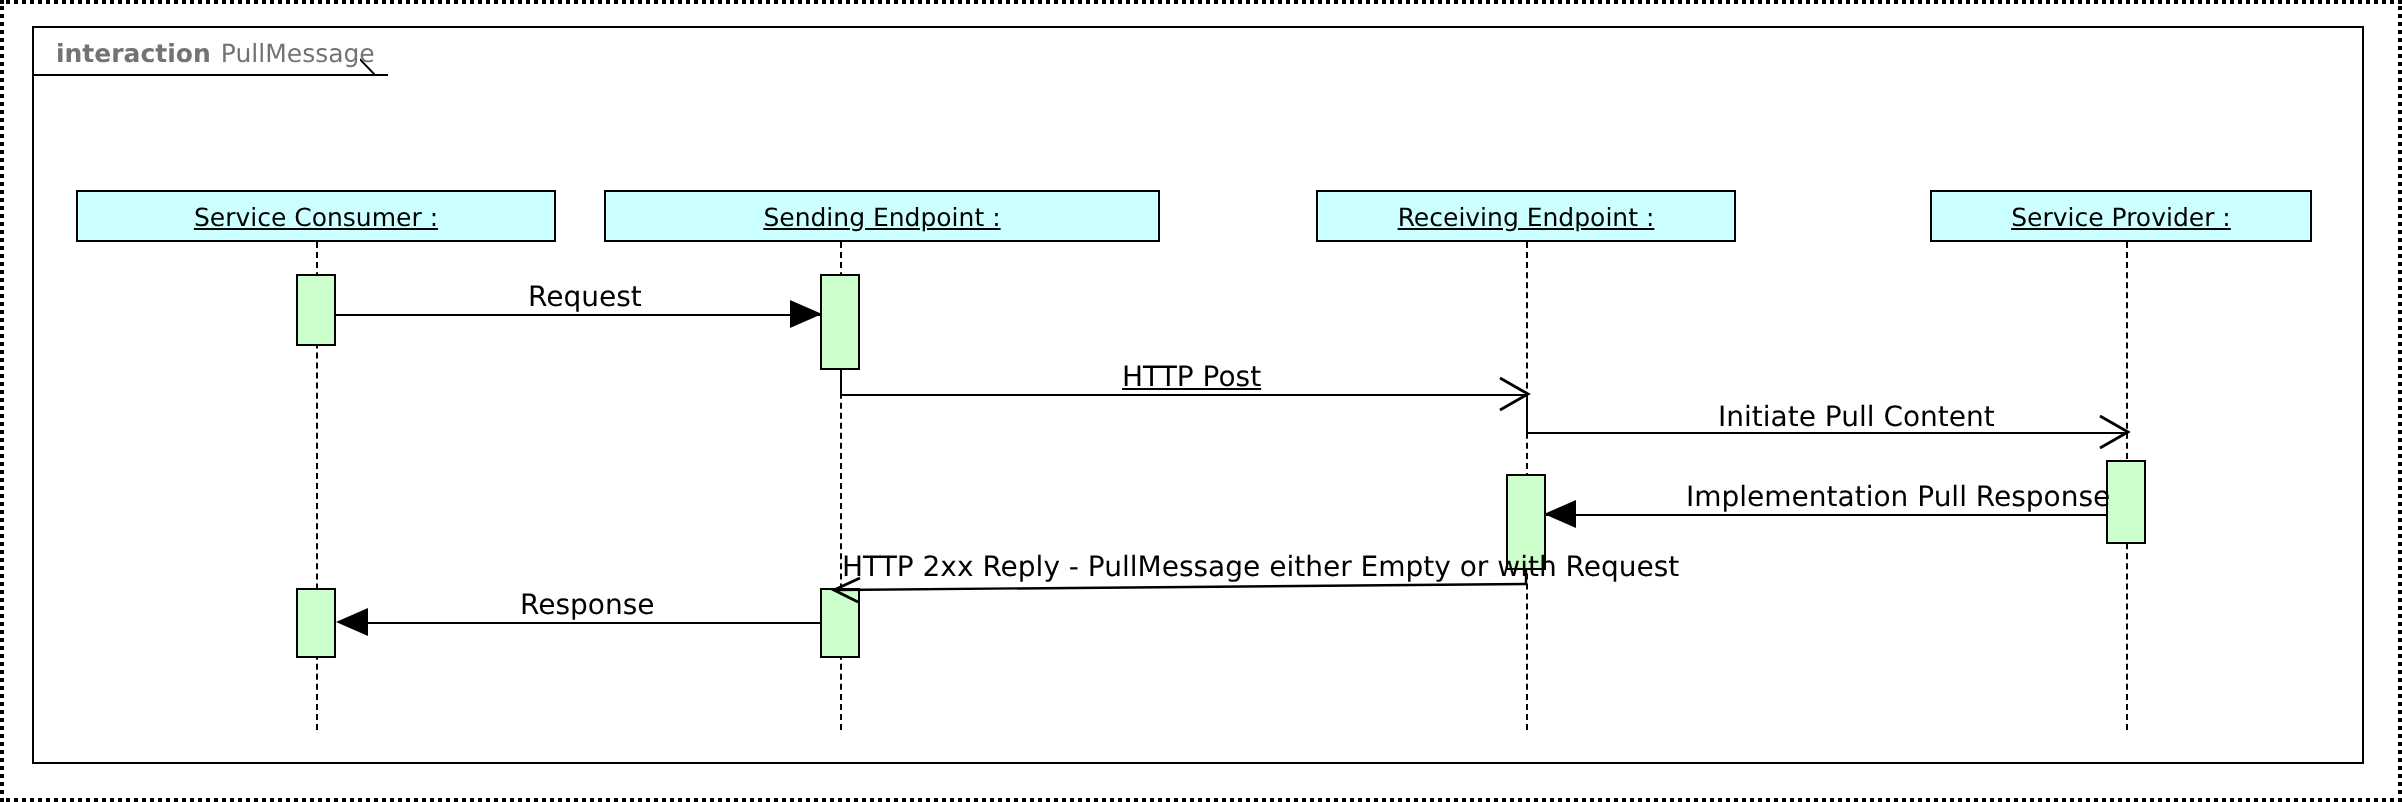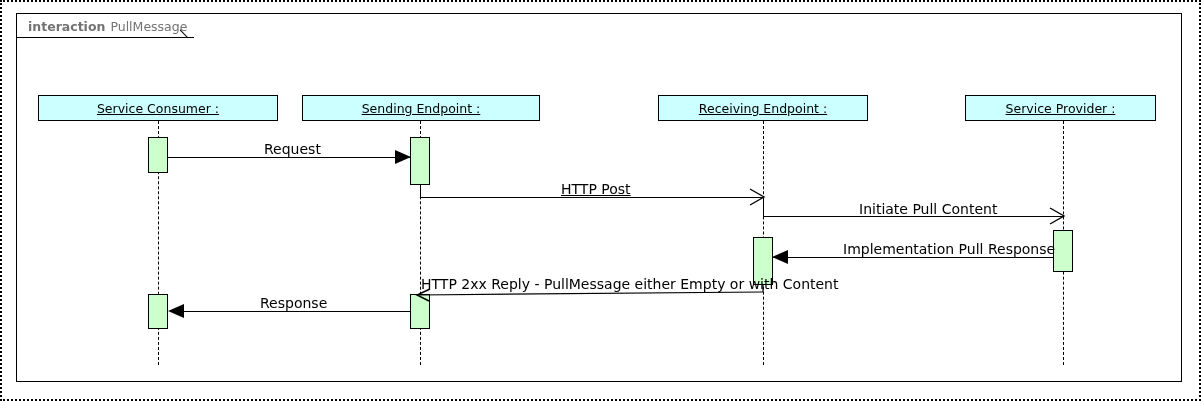--- a/index.html
+++ b/index.html
@@ -154,21 +154,21 @@
   <div class="tab-diag"></div>
 
   <div class="lifeline" style="left:156px; top:119px; height:244px;"></div>
   <div class="lifeline" style="left:418px; top:119px; height:244px;"></div>
   <div class="lifeline" style="left:761px; top:119px; height:244px;"></div>
   <div class="lifeline" style="left:1061px; top:119px; height:244px;"></div>
 
   <div class="head" style="left:36px; top:93px; width:240px;text-align:right;">
     <span>Service Consumer :</span>
   </div>
-  <div class="head" style="left:300px; top:93px; width:238px;">
+  <div class="head" style="left:300px; top:93px; width:278px;">
     <span>Sending Endpoint :</span>
   </div>
   <div class="head" style="left:656px; top:93px; width:210px;">
     <span>Receiving Endpoint :</span>
   </div>
   <div class="head" style="left:963px; top:93px; width:191px;">
     <span>Service Provider :</span>
   </div>
 
   <div class="activation" style="left:146px; top:135px; height:36px;"></div>
@@ -202,21 +202,21 @@
   <svg class="arrow-svg" style="left:768px; top:246px; width:18px; height:18px;" viewBox="0 0 18 18">
     <polygon points="18,2 2,9 18,16" fill="#000000"></polygon>
   </svg>
   <div class="msg-label" style="left:841px; top:239px;">Implementation Pull Response</div>
 
   <svg class="arrow-svg" style="left:408px; top:276px; width:360px; height:24px;" viewBox="0 0 360 24">
     <line x1="353" y1="7" x2="353" y2="14" stroke="#000000" stroke-width="1.2"></line>
     <line x1="353" y1="14" x2="8" y2="17" stroke="#000000" stroke-width="1.2"></line>
     <polyline points="20,11 7,17 19,23" fill="none" stroke="#000000" stroke-width="1.4"></polyline>
   </svg>
-  <div class="msg-label" style="left:419px; top:274px;">HTTP 2xx Reply - PullMessage either Empty or with Content</div>
+  <div class="msg-label" style="left:419px; top:274px;">HTTP 2xx Reply - PullMessage either Empty or with Request</div>
 
   <div class="msg-line" style="left:176px; top:309px; width:232px;"></div>
   <svg class="arrow-svg" style="left:164px; top:300px; width:18px; height:18px;" viewBox="0 0 18 18">
     <polygon points="18,2 2,9 18,16" fill="#000000"></polygon>
   </svg>
   <div class="msg-label" style="left:258px; top:293px;">Response</div>
 
 </div>
 
 </body></html>

